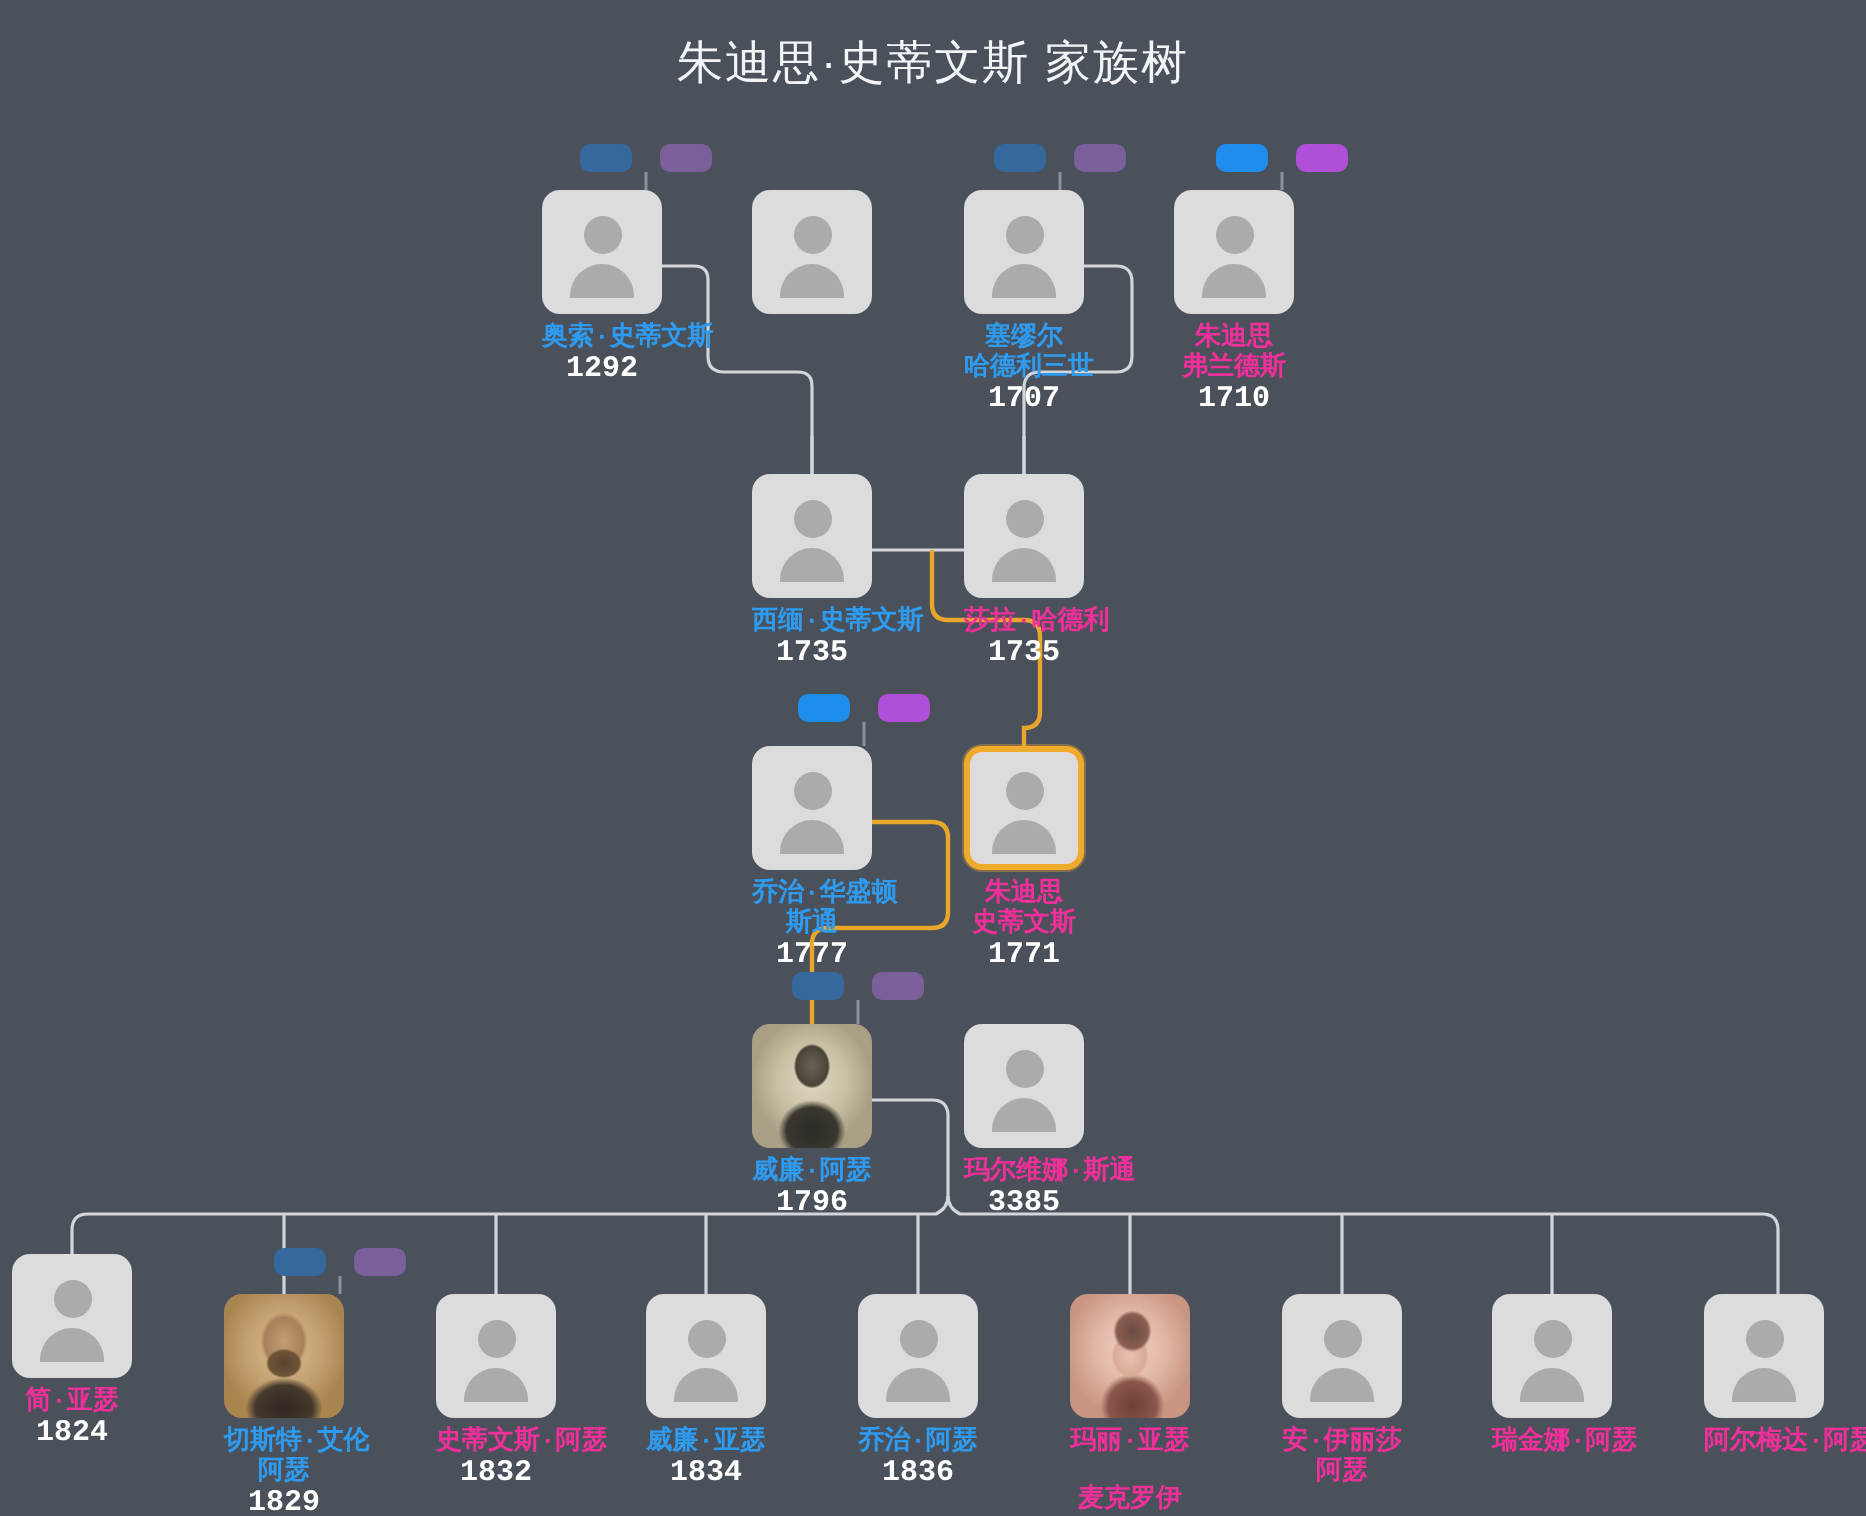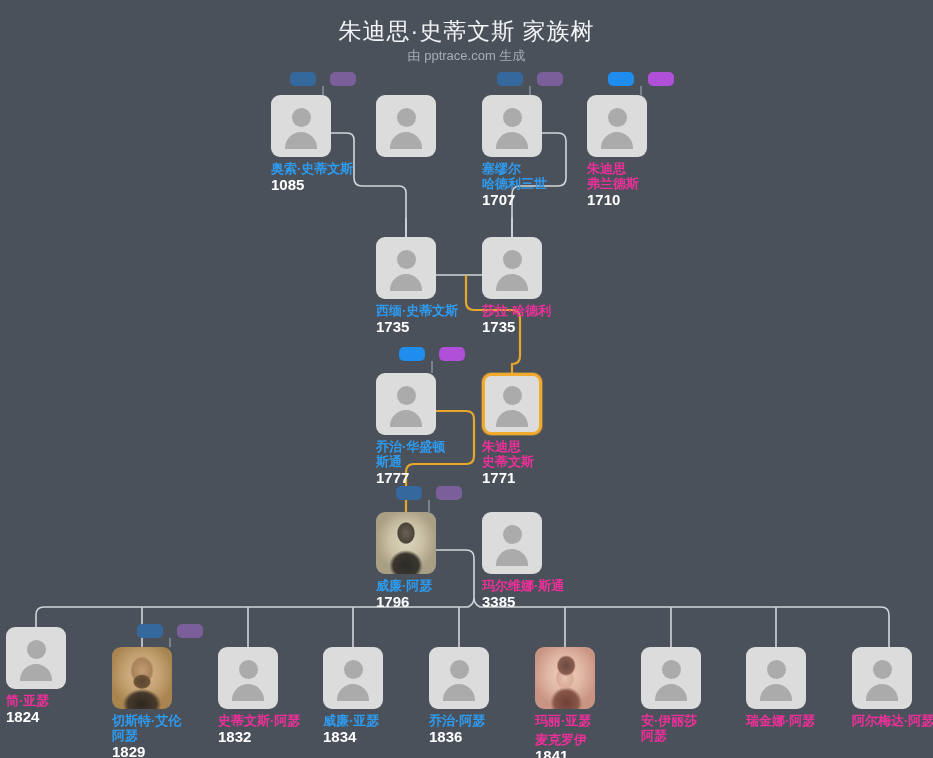--- a/index.html
+++ b/index.html
@@ -40,20 +40,22 @@
     pointer-events: none;
   }
   .lk      { fill: none; stroke: #d2d6da; stroke-width: 1.6; }
   .lk-hl   { fill: none; stroke: #e8a72c; stroke-width: 2.2; }
   .lk-bdg  { fill: none; stroke: #8d939c; stroke-width: 1.5; }
 
   
   .node {
     position: absolute;
     width: 60px;
+    text-align: center;
+    font-family: Liberation Mono, monospace;
   }
   .av {
     position: relative;
     width: 60px; height: 62px;
     border-radius: 9px;
     background: #dcdcdc;
     overflow: hidden;
     margin: 0 auto;
   }
   .node.focus .av {
@@ -130,21 +132,20 @@
   .badge.dim  i.p { background: #7b5f9b; }
   .badge.lit  i.b { background: #1f8ded; }
   .badge.lit  i.p { background: #b04fd8; }
 </style>
 </head>
 <body>
 
 <div id="stage">
 
   <div class="title">朱迪思·史蒂文斯 家族树</div>
-  <div class="subtitle">由 pptrace.com 生成</div>
 
   <svg id="links">
       <path d="M 331 133 H 347 Q 354 133 354 140 V 178 Q 354 186 362 186 H 399 Q 406 186 406 193 V 237" class="lk"></path>
       <path d="M 542 133 H 558 Q 566 133 566 141 V 178 Q 566 186 558 186 H 520 Q 512 186 512 194 V 237" class="lk"></path>
       <path d="M 436 275 H 512" class="lk"></path>
       <path d="M 466 275 V 302 Q 466 310 474 310 H 512 Q 520 310 520 318 V 356 Q 520 364 512 364 V 373" class="lk-hl"></path>
       <path d="M 436 411 H 466 Q 474 411 474 419 V 456 Q 474 464 466 464 H 414 Q 406 464 406 472 V 512" class="lk-hl"></path>
       <path d="M 512 411 V 373" class="lk-hl"></path>
       <path d="M 436 550 H 466 Q 474 550 474 558 V 598" class="lk"></path>
       <path d="M 512 550 V 512" class="lk"></path>
@@ -193,21 +194,21 @@
         <i class="p"></i>
       </div>
     </div>
   <div id="nodes">
       <div class="node" style="left: 271px; top: 95px;">
         <div class="av">
           <span class="head"></span>
           <span class="body"></span>
         </div>
         <div class="nm m">奥索·史蒂文斯</div>
-        <div class="yr">1085</div>
+        <div class="yr">1292</div>
       </div>
       <div class="node" style="left: 376px; top: 95px;">
         <div class="av">
           <span class="head"></span>
           <span class="body"></span>
         </div>
       </div>
       <div class="node" style="left: 482px; top: 95px;">
         <div class="av">
           <span class="head"></span>
@@ -307,21 +308,21 @@
         <div class="av">
           <span class="head"></span>
           <span class="body"></span>
         </div>
         <div class="nm m">乔治·阿瑟</div>
         <div class="yr">1836</div>
       </div>
       <div class="node" style="left: 535px; top: 647px;">
         <div class="av photo ph-mary"></div>
         <div class="nm f">玛丽·亚瑟</div>
-        <div class="nm f" style="margin-top: 4px;">麦克罗伊</div>
+        <div class="nm f" style="margin-top: 14px;">麦克罗伊</div>
         <div class="yr">1841</div>
       </div>
       <div class="node" style="left: 641px; top: 647px;">
         <div class="av">
           <span class="head"></span>
           <span class="body"></span>
         </div>
         <div class="nm f">安·伊丽莎</div>
         <div class="nm f" style="margin-top: 0px;">阿瑟</div>
       </div>

